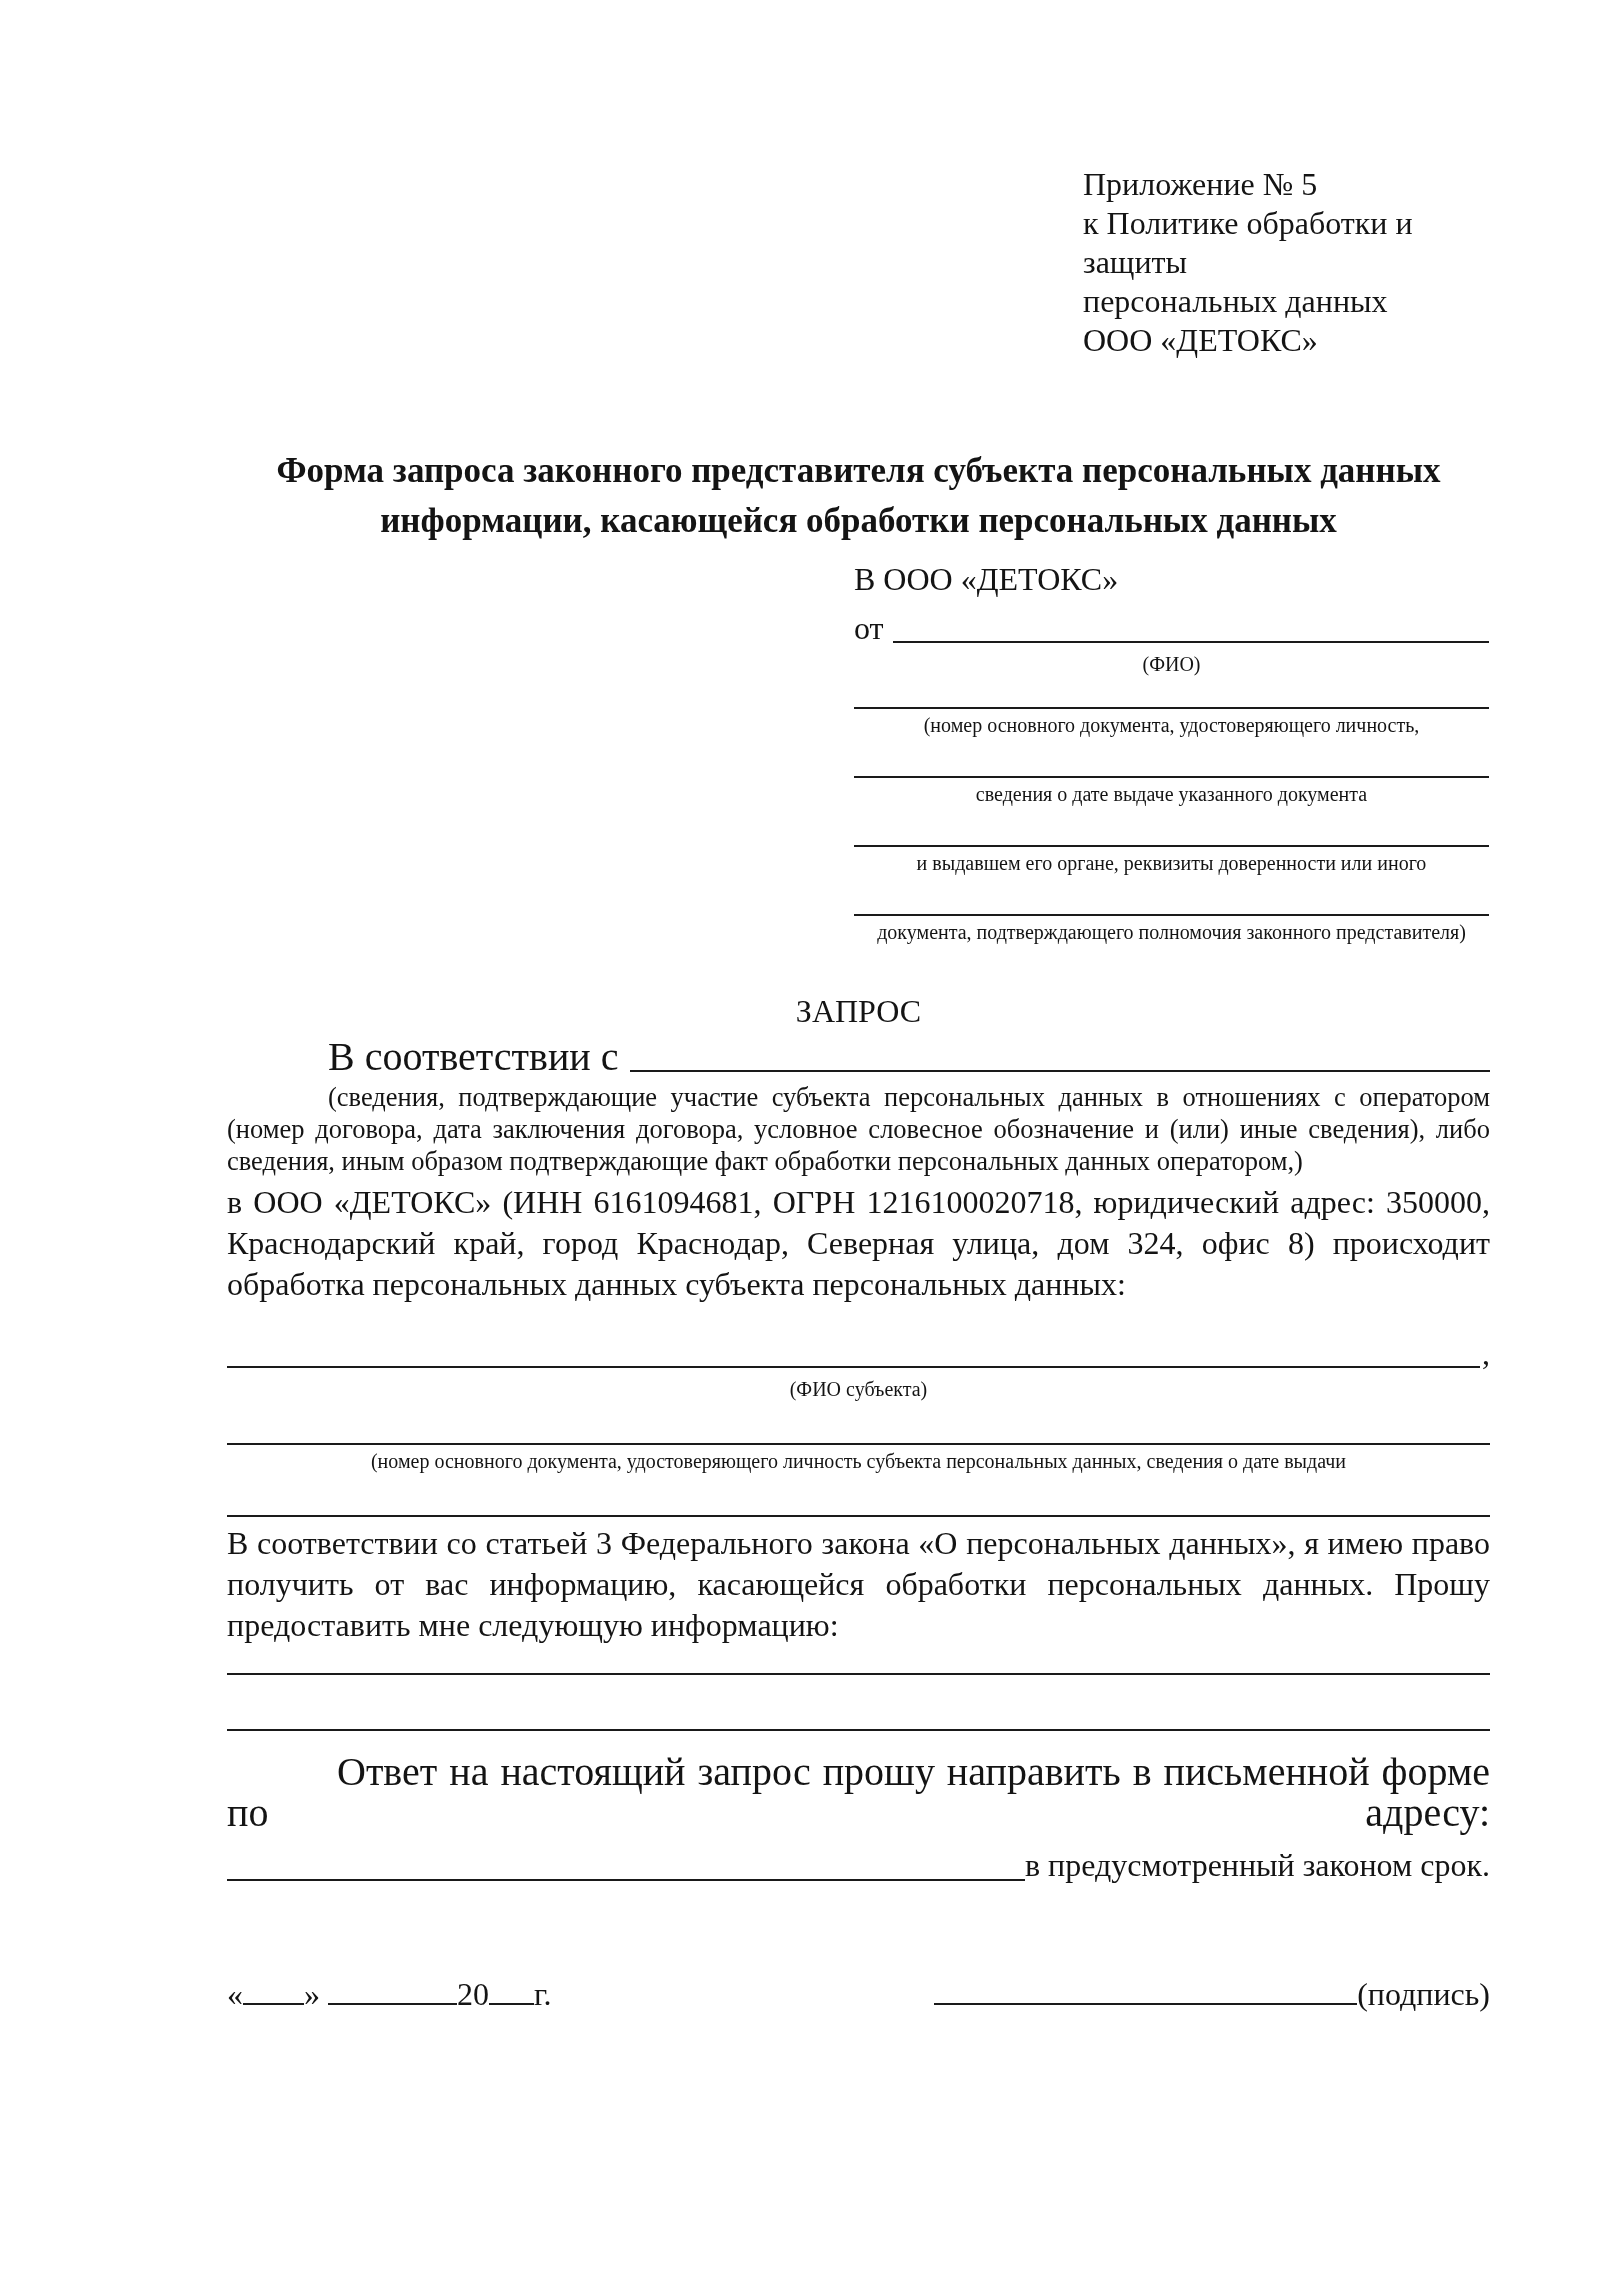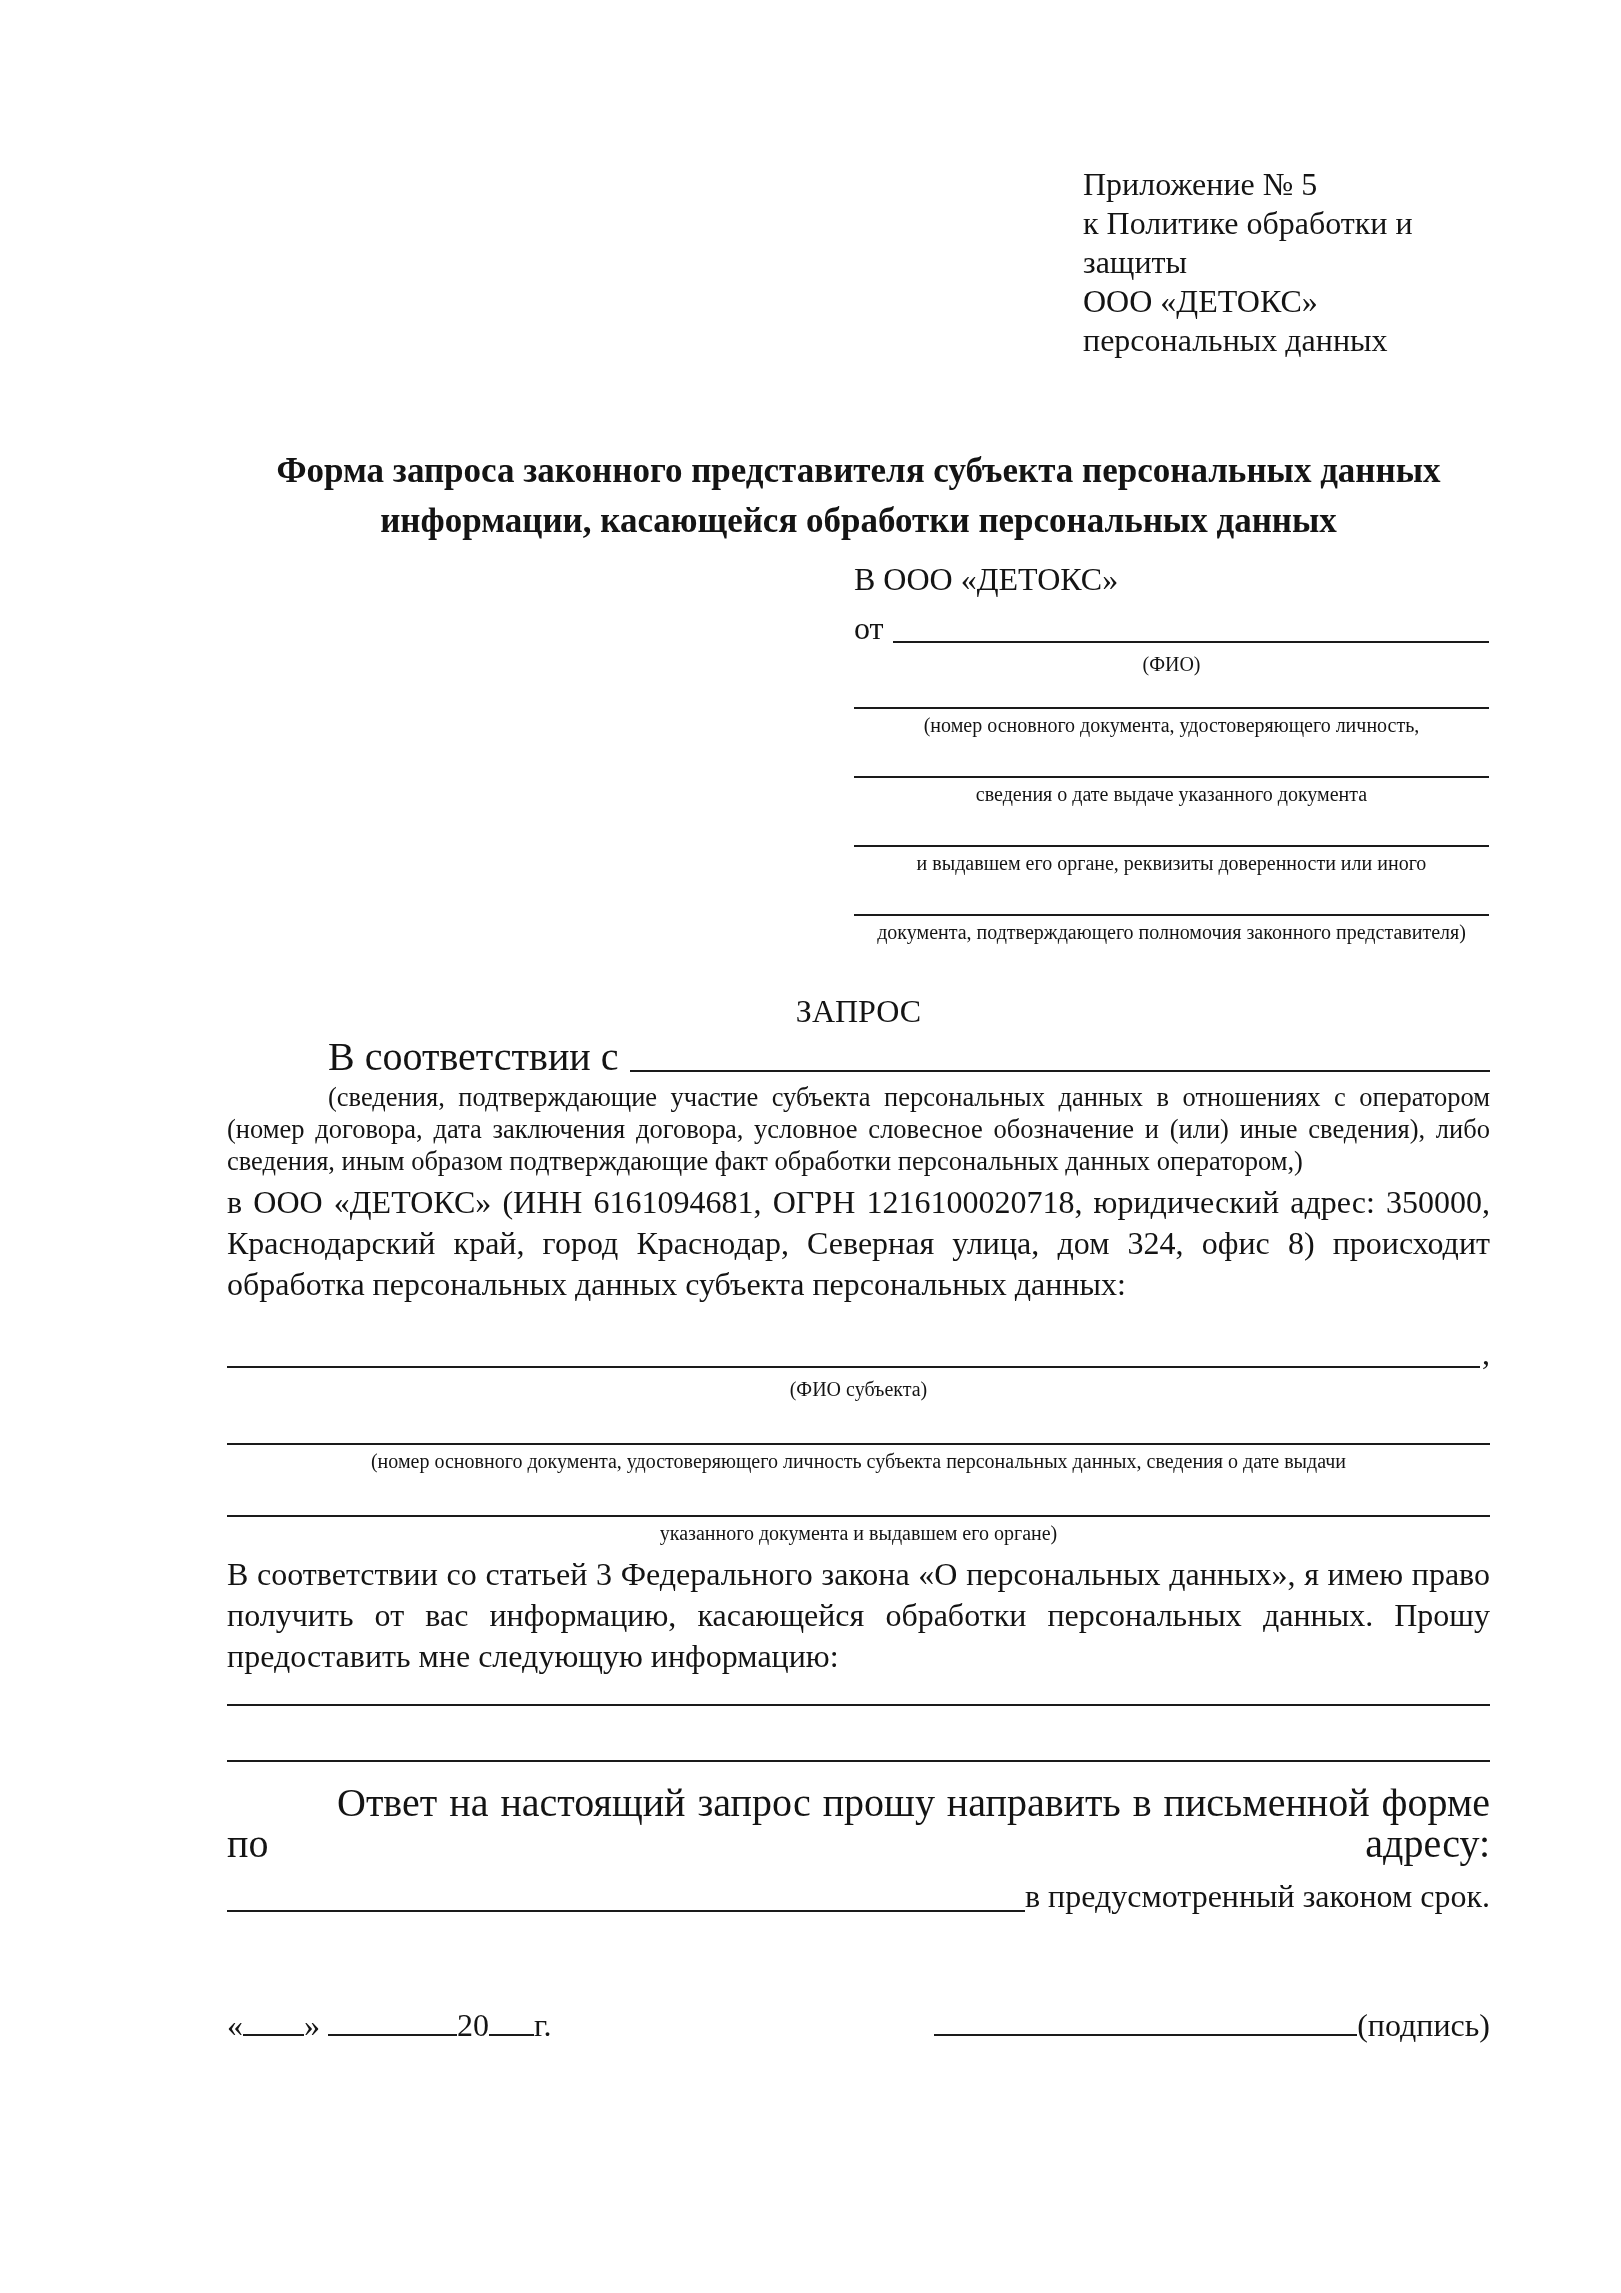--- a/index.html
+++ b/index.html
@@ -65,22 +65,22 @@
   .sign-part,.date-part{white-space:nowrap;}
 </style>
 </head>
 <body>
 
 <div class="page">
 
   <div class="hdr">
     <div>Приложение № 5</div>
     <div>к Политике обработки и защиты</div>
+    <div>персональных данных</div>
     <div>ООО «ДЕТОКС»</div>
-    <div>персональных данных</div>
   </div>
 
   <div class="title">Форма запроса законного представителя субъекта персональных данных информации, касающейся обработки персональных данных</div>
 
   <div class="addr">
     <div class="addr-to">В ООО «ДЕТОКС»</div>
     <div class="frow from-row">
       <span class="lbl">от</span>
       <span class="fill"></span>
     </div>
@@ -112,21 +112,20 @@
   <div class="frow comma-row">
     <span class="fill"></span>
     <span class="comma">,</span>
   </div>
   <div class="cap wide">(ФИО субъекта)</div>
 
   <div class="fline full"></div>
   <div class="cap wide">(номер основного документа, удостоверяющего личность субъекта персональных данных, сведения о дате выдачи</div>
 
   <div class="fline full"></div>
-  <div class="cap wide">указанного документа и выдавшем его органе)</div>
 
   <p class="par">В соответствии со статьей 3 Федерального закона «О персональных данных», я имею право получить от вас информацию, касающейся обработки персональных данных. Прошу предоставить мне следующую информацию:</p>
 
   <div class="blank b1"></div>
   <div class="blank b2"></div>
 
   <p class="reply-lead">Ответ на настоящий запрос прошу направить в письменной форме по адресу:</p>
   <div class="frow reply-row">
     <span class="fill"></span>
     <span class="tail">в предусмотренный законом срок.</span>

